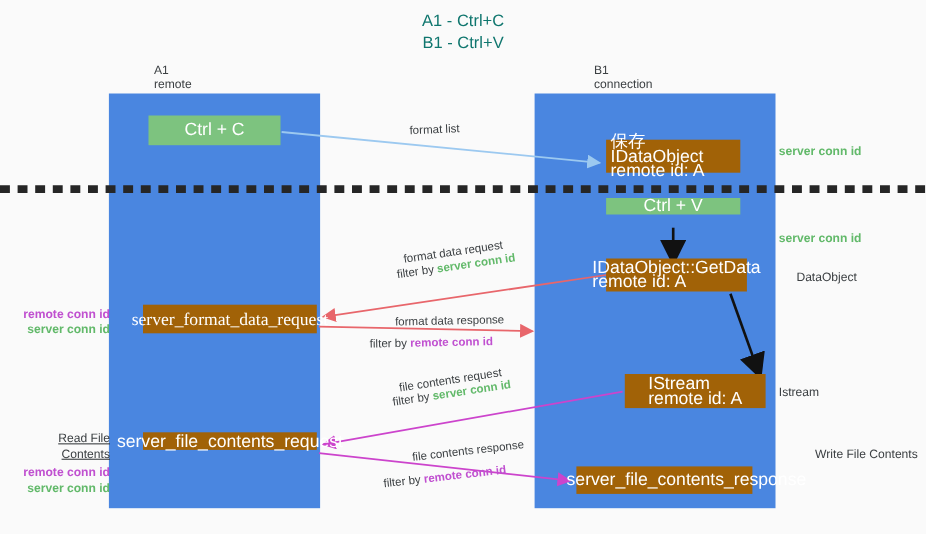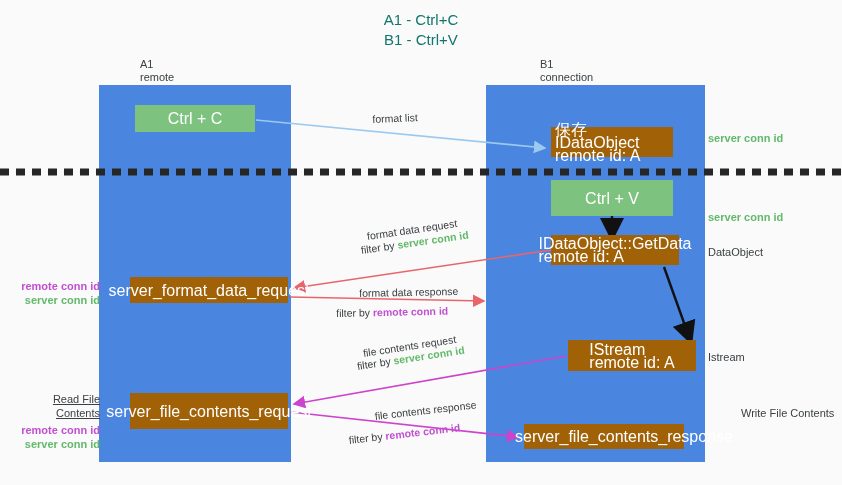--- a/index.html
+++ b/index.html
@@ -46,37 +46,37 @@
     color:#fff;
     font-size:16px;line-height:13px;
     white-space:pre-line;
     padding:2px 4px;
   }
   .green{background:#7dc37f;}
   .orange{background:#a16207;}
 
   #n-ctrlc{left:135px;top:105px;width:120px;height:27px;}
   #n-idataobject{left:551px;top:127px;width:122px;height:30px;}
-  #n-ctrlv{left:551px;top:180px;width:122px;height:36px;}
+  #n-ctrlv{left:551px;top:180px;width:122px;height:15px;}
   #n-getdata{left:551px;top:235px;width:128px;height:30px;}
-  #n-fmt-req{left:130px;top:277px;width:158px;height:26px;}
+  #n-fmt-req{left:130px;top:277px;width:158px;height:26px;font-family:Liberation Serif, serif;}
   #n-fmt-resp{left:490px;top:288px;width:156px;height:25px;}
   #n-istream{left:568px;top:340px;width:128px;height:31px;}
-  #n-file-req{left:130px;top:393px;width:158px;height:36px;}
+  #n-file-req{left:130px;top:393px;width:158px;height:16px;}
   #n-file-resp{left:524px;top:424px;width:160px;height:25px;padding-left:44px;}
 
   
   .side{font-size:11px;line-height:14px;}
   .conn-remote{color:#c050d0;font-weight:bold;}
   .conn-server{color:#62b96a;font-weight:bold;}
   .plain{color:#3c4043;}
 
   #an-sc-1{left:708px;top:131px;}
   #an-sc-2{left:708px;top:210px;}
-  #an-dataobject{left:708px;top:245px;}
+  #an-dataobject{left:724px;top:245px;}
   #an-istream{left:708px;top:350px;}
   #an-write{left:708px;top:406px;margin-left:33px;}
 
   #an-left-1{left:8px;top:279px;width:92px;text-align:right;}
   #an-left-2{left:8px;top:392px;width:92px;text-align:right;}
   #an-left-2 .rf{color:#3c4043;font-weight:normal;display:block;margin-bottom:3px;text-decoration:underline;}
 
   
   .edge-label{
     font-size:10.5px;line-height:14px;

